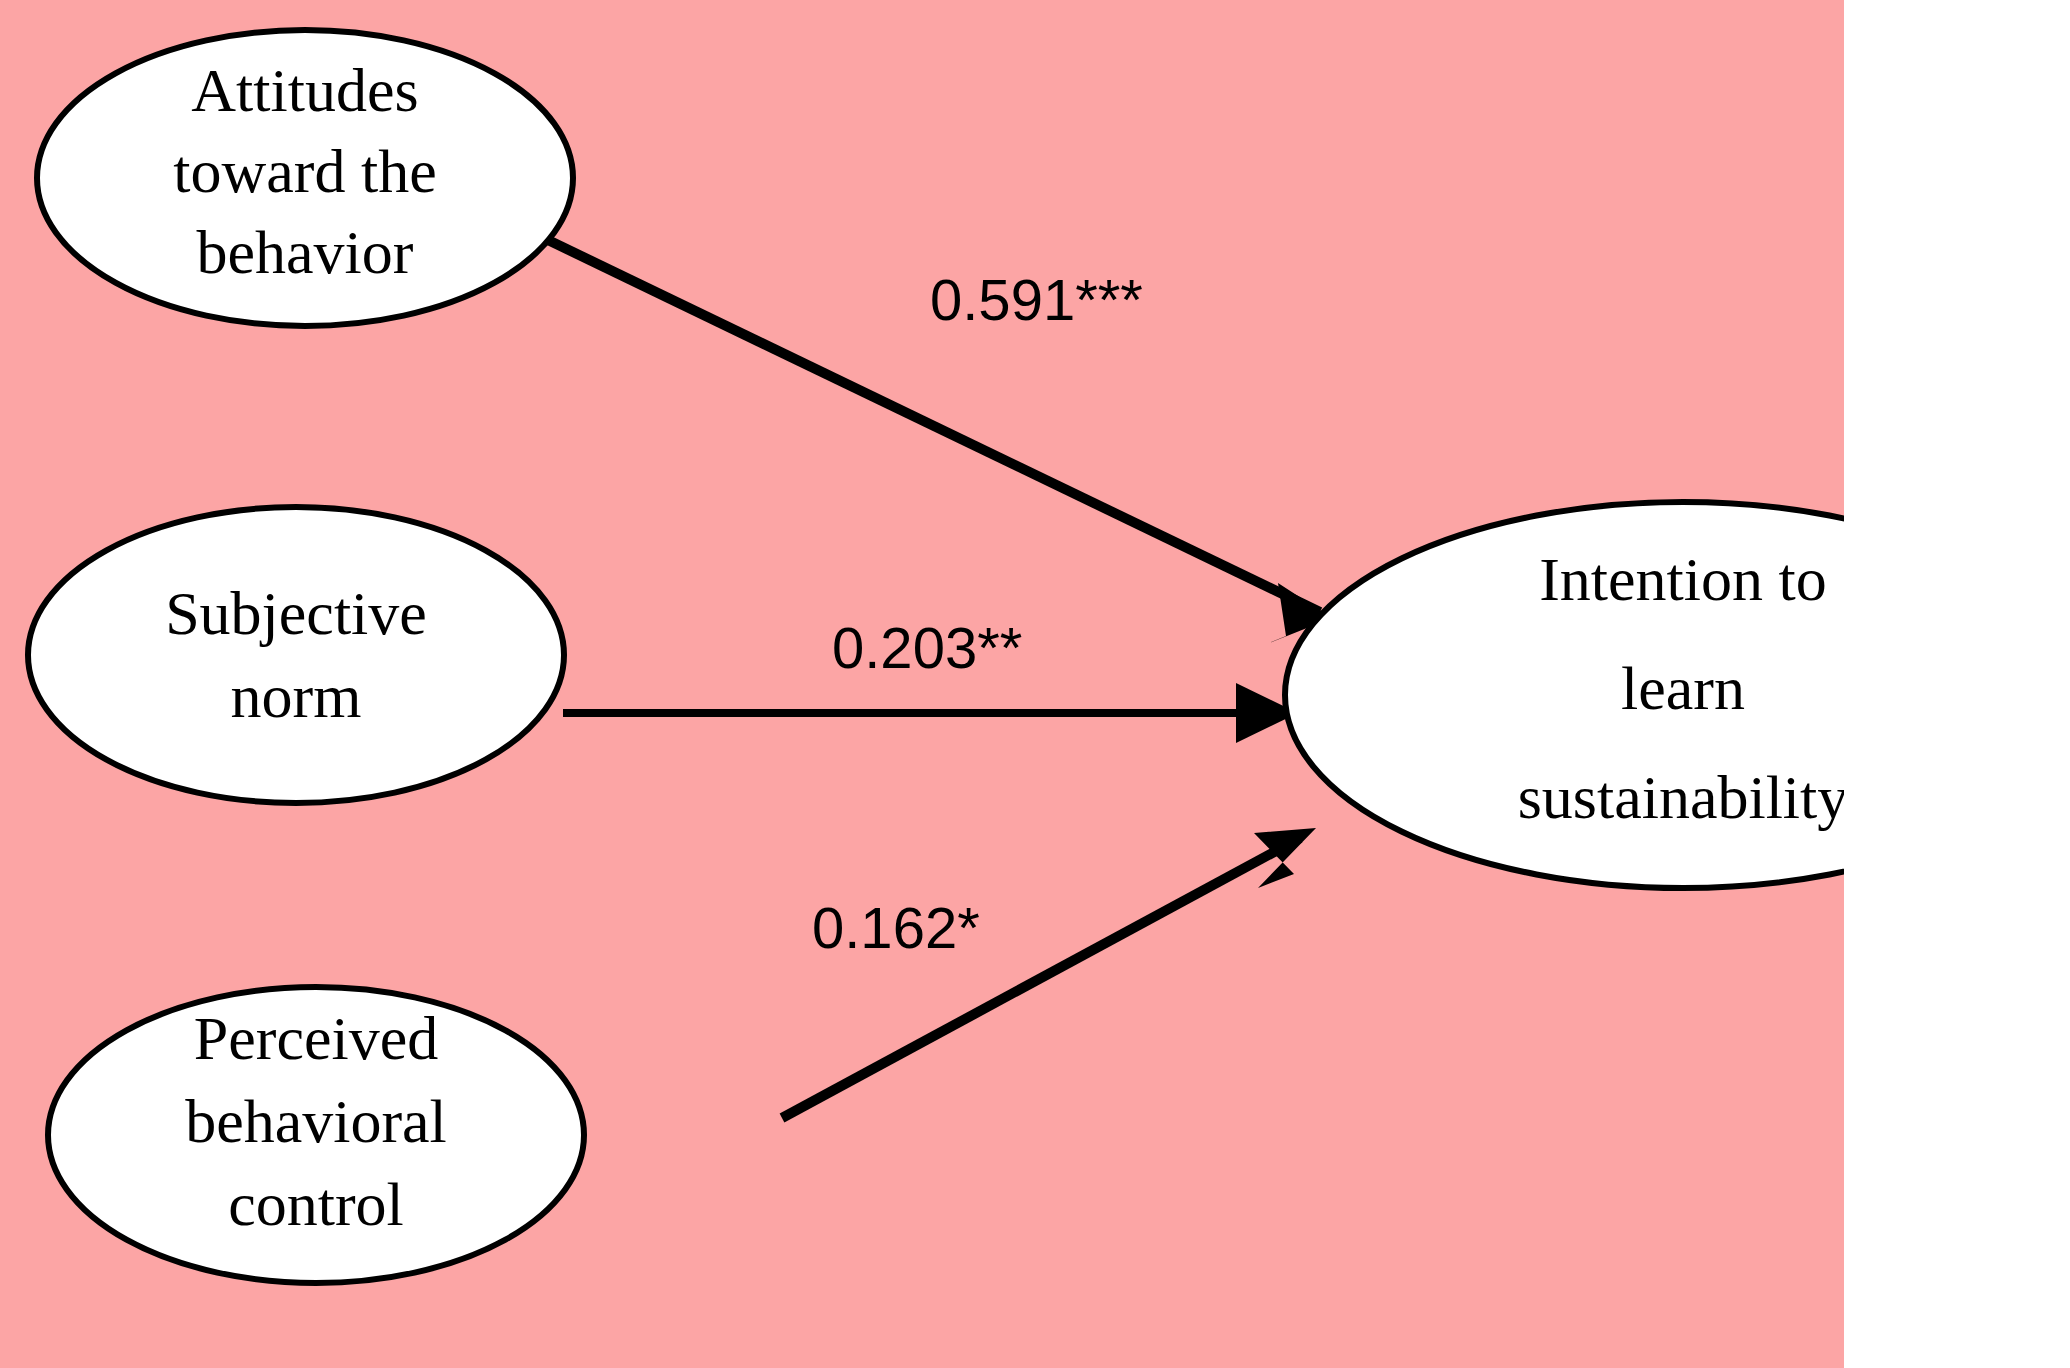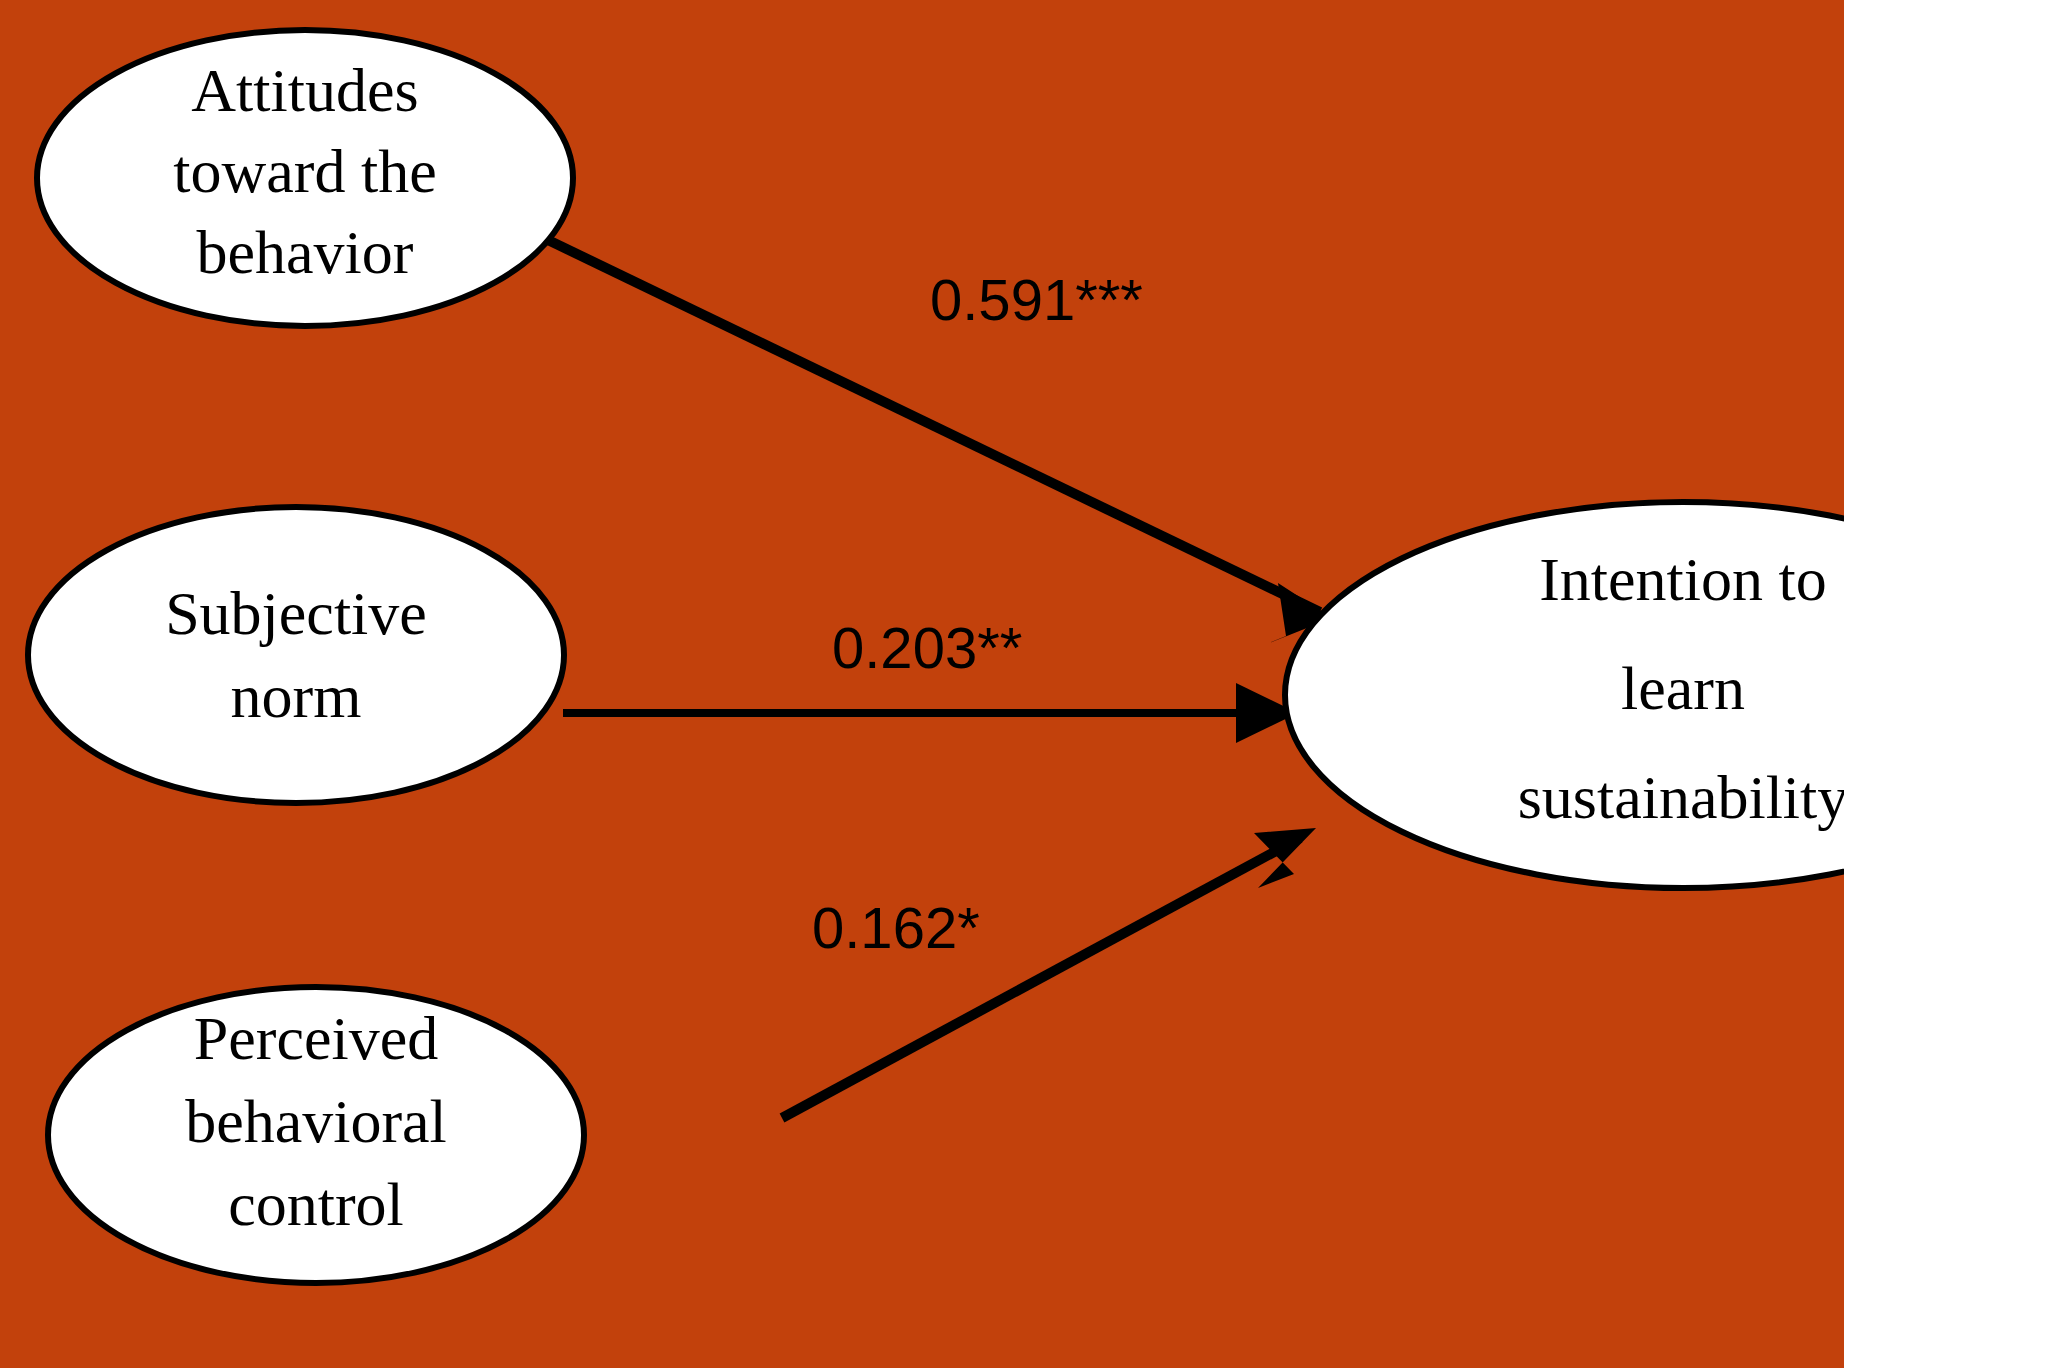--- a/index.html
+++ b/index.html
@@ -5,21 +5,21 @@
 <style>
   html, body {
     margin: 0;
     padding: 0;
     background: #ffffff;
   }
   #stage {
     position: relative;
     width: 1844px;
     height: 1368px;
-    background: #c2410c;
+    background: #fca5a5;
     overflow: hidden;
   }
   #diagram-svg {
     position: absolute;
     top: 0;
     left: 0;
     width: 2070px;
     height: 1368px;
     display: block;
   }

